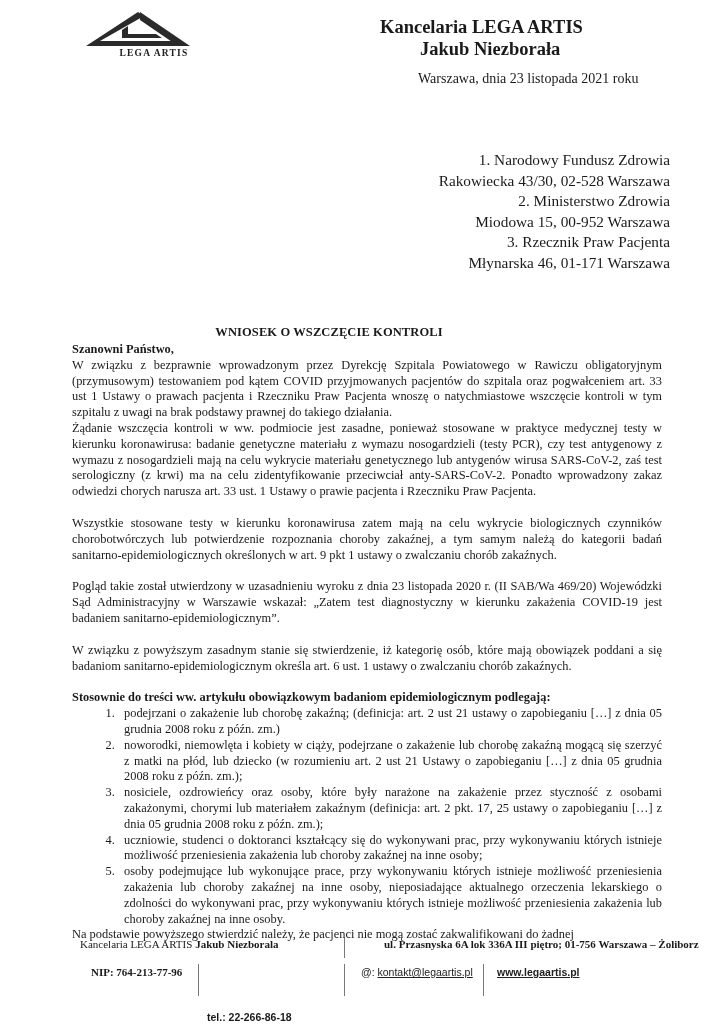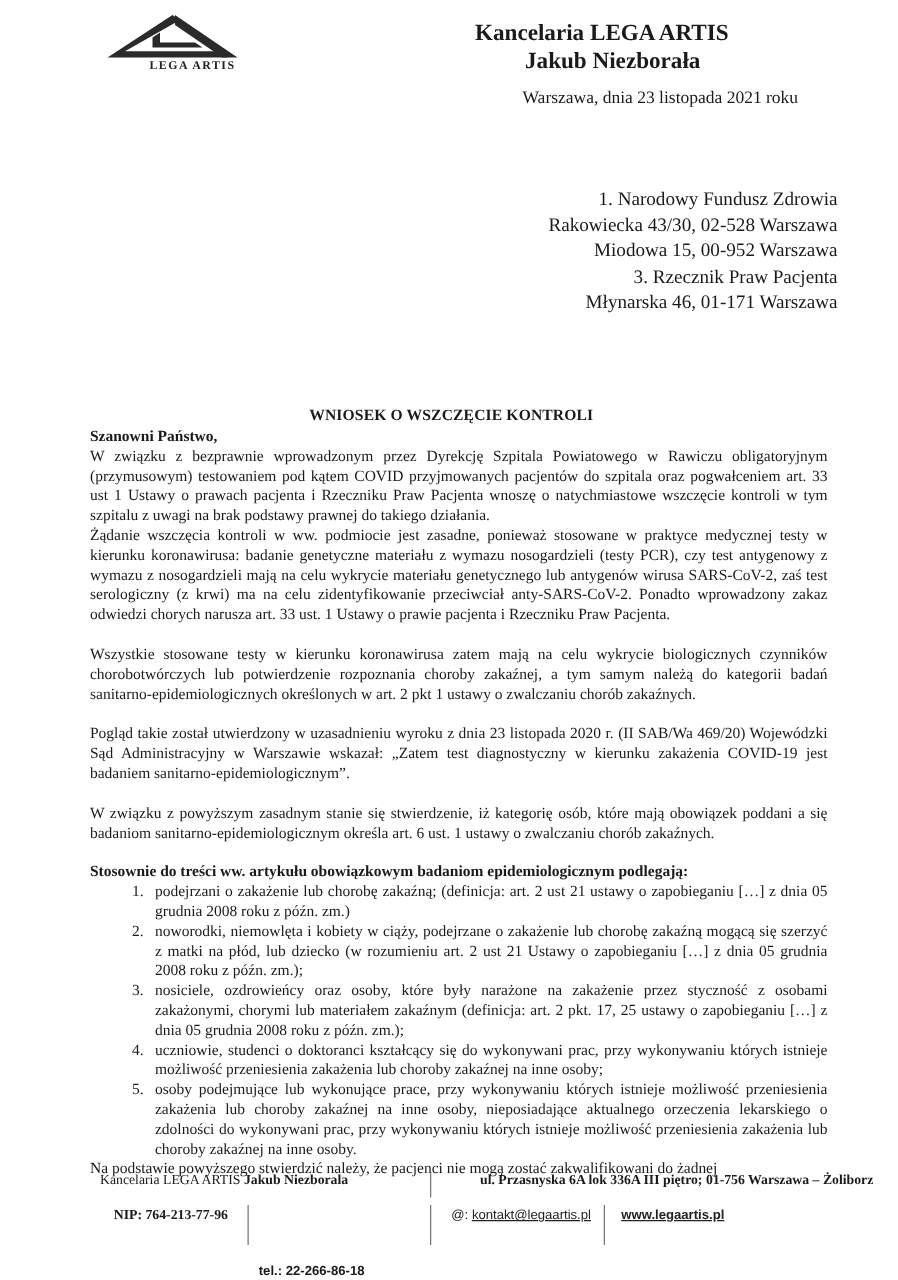--- a/index.html
+++ b/index.html
@@ -23,21 +23,21 @@
   .date-line {
     position: absolute; left: 418px; top: 71px; font-size: 14px;
   }
   .addressees {
     position: absolute; right: 48px; top: 150px; text-align: right;
     font-size: 15.3px; line-height: 20.6px; margin-left: 44px;
   }
   .addressees div { white-space: nowrap; }
   .title {
     position: absolute; left: 0; width: 658px; top: 325px; text-align: center;
-    font-weight: bold; font-size: 12.5px; letter-spacing: 0.1px; padding-left: 32px;
+    font-weight: bold; font-size: 12.5px; letter-spacing: 0.1px;
   }
   .body-text {
     position: absolute; left: 72px; width: 590px; top: 342px;
     font-size: 12.4px; line-height: 15.8px; text-align: justify;
   }
   .body-text p { margin: 0; }
   .body-text .gap { height: 16px; }
   .salutation { font-weight: bold; }
   .bold { font-weight: bold; }
   ol.list { margin: 0; padding-left: 46px; }
@@ -73,33 +73,34 @@
 <div class="firm-name">
   <span class="l1">Kancelaria LEGA ARTIS</span>
   <span class="l2">Jakub Niezborała</span>
 </div>
 
 <div class="date-line">Warszawa, dnia 23 listopada 2021 roku</div>
 
 <div class="addressees">
   <div>1.   Narodowy Fundusz Zdrowia</div>
   <div>Rakowiecka 43/30, 02-528 Warszawa</div>
+  <div>2.   Ministerstwo Zdrowia</div>
   <div>Miodowa 15, 00-952 Warszawa</div>
   <div>3.   Rzecznik Praw Pacjenta</div>
   <div>Młynarska 46, 01-171 Warszawa</div>
 </div>
 
 <div class="title">WNIOSEK O WSZCZĘCIE KONTROLI</div>
 
 <div class="body-text">
   <p class="salutation">Szanowni Państwo,</p>
   <p>W związku z bezprawnie wprowadzonym przez Dyrekcję Szpitala Powiatowego w Rawiczu obligatoryjnym (przymusowym) testowaniem pod kątem COVID przyjmowanych pacjentów do szpitala oraz pogwałceniem art. 33 ust 1 Ustawy o prawach pacjenta i Rzeczniku Praw Pacjenta wnoszę o natychmiastowe wszczęcie kontroli w tym szpitalu z uwagi na brak podstawy prawnej do takiego działania.</p>
   <p>Żądanie wszczęcia kontroli w ww. podmiocie jest zasadne, ponieważ stosowane w praktyce medycznej testy w kierunku koronawirusa: badanie genetyczne materiału z wymazu nosogardzieli (testy PCR), czy test antygenowy z wymazu z nosogardzieli mają na celu wykrycie materiału genetycznego lub antygenów wirusa SARS-CoV-2, zaś test serologiczny (z krwi) ma na celu zidentyfikowanie przeciwciał anty-SARS-CoV-2. Ponadto wprowadzony zakaz odwiedzi chorych narusza art. 33 ust. 1 Ustawy o prawie pacjenta i Rzeczniku Praw Pacjenta.</p>
   <div class="gap"></div>
-  <p>Wszystkie stosowane testy w kierunku koronawirusa zatem mają na celu wykrycie biologicznych czynników chorobotwórczych lub potwierdzenie rozpoznania choroby zakaźnej, a tym samym należą do kategorii badań sanitarno-epidemiologicznych określonych w art. 2 pkt 1 ustawy o zwalczaniu chorób zakaźnych.</p>
+  <p>Wszystkie stosowane testy w kierunku koronawirusa zatem mają na celu wykrycie biologicznych czynników chorobotwórczych lub potwierdzenie rozpoznania choroby zakaźnej, a tym samym należą do kategorii badań sanitarno-epidemiologicznych określonych w art. 9 pkt 1 ustawy o zwalczaniu chorób zakaźnych.</p>
   <div class="gap"></div>
   <p>Pogląd takie został utwierdzony w uzasadnieniu wyroku z dnia 23 listopada 2020 r. (II SAB/Wa 469/20) Wojewódzki Sąd Administracyjny w Warszawie wskazał: „Zatem test diagnostyczny w kierunku zakażenia COVID-19 jest badaniem sanitarno-epidemiologicznym”.</p>
   <div class="gap"></div>
   <p>W związku z powyższym zasadnym stanie się stwierdzenie, iż kategorię osób, które mają obowiązek poddani a się badaniom sanitarno-epidemiologicznym określa art. 6 ust. 1 ustawy o zwalczaniu chorób zakaźnych.</p>
   <div class="gap"></div>
   <p class="bold">Stosownie do treści ww. artykułu obowiązkowym badaniom epidemiologicznym podlegają:</p>
   <ol class="list">
     <li>podejrzani o zakażenie lub chorobę zakaźną; (definicja: art. 2 ust 21 ustawy o zapobieganiu […] z dnia 05 grudnia 2008 roku z późn. zm.)</li>
     <li>noworodki, niemowlęta i kobiety w ciąży, podejrzane o zakażenie lub chorobę zakaźną mogącą się szerzyć z matki na płód, lub dziecko (w rozumieniu art. 2 ust 21 Ustawy o zapobieganiu […] z dnia 05 grudnia 2008 roku z późn. zm.);</li>
     <li>nosiciele, ozdrowieńcy oraz osoby, które były narażone na zakażenie przez styczność z osobami zakażonymi, chorymi lub materiałem zakaźnym (definicja: art. 2 pkt. 17, 25 ustawy o zapobieganiu […] z dnia 05 grudnia 2008 roku z późn. zm.);</li>

